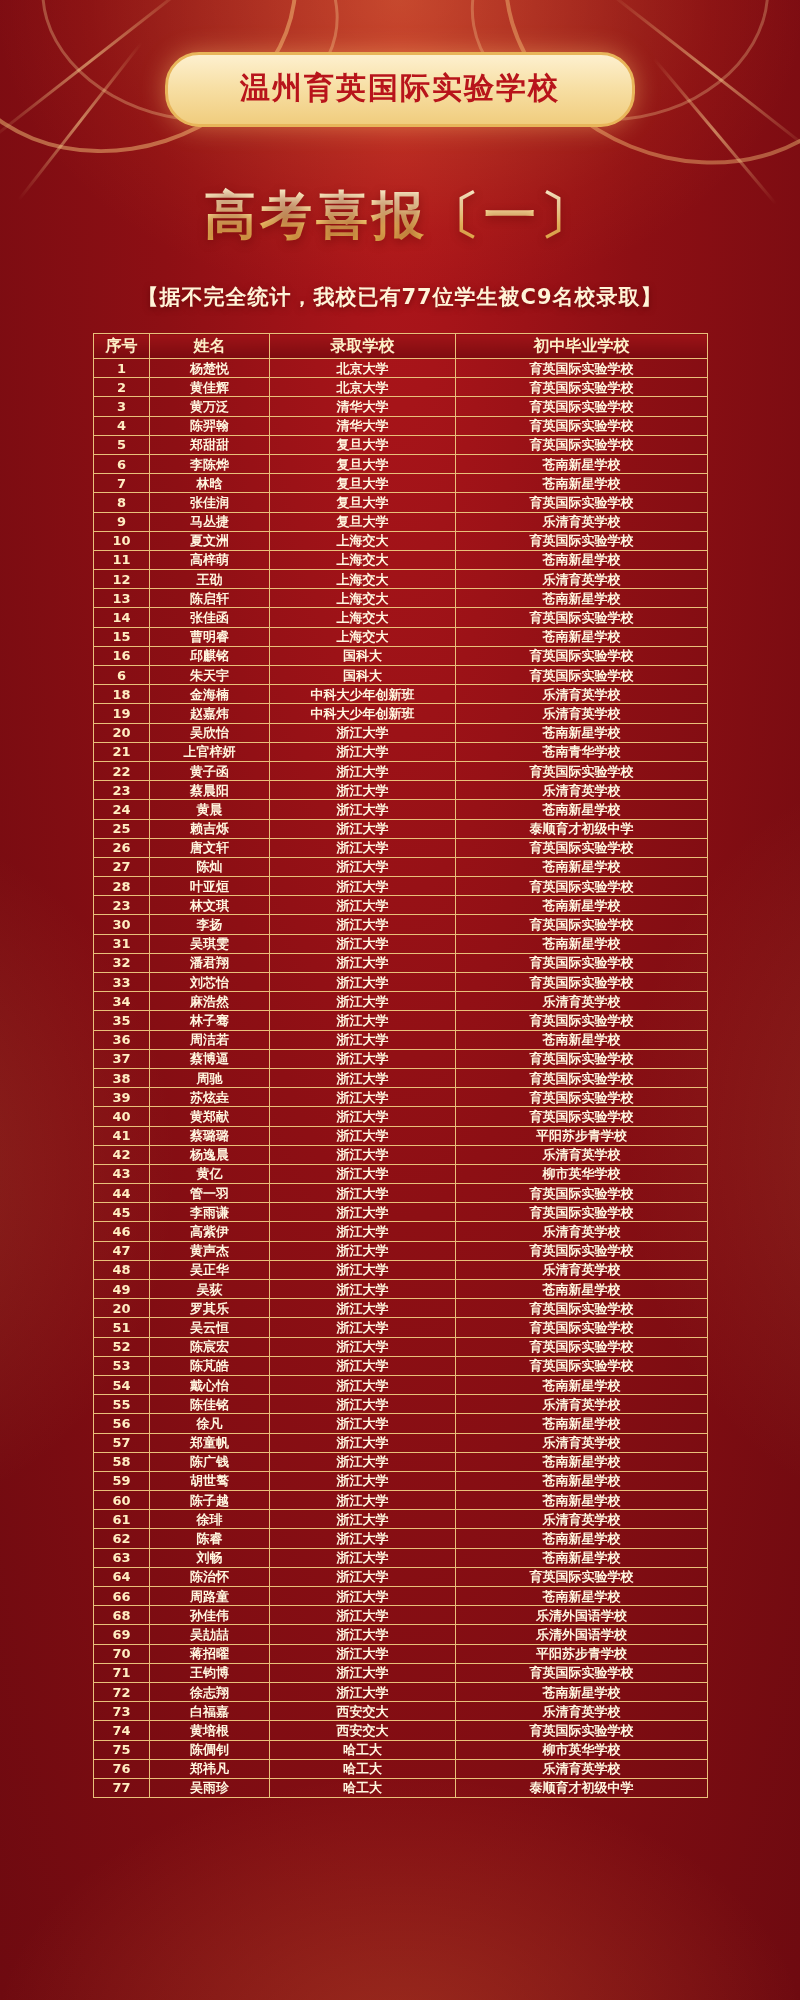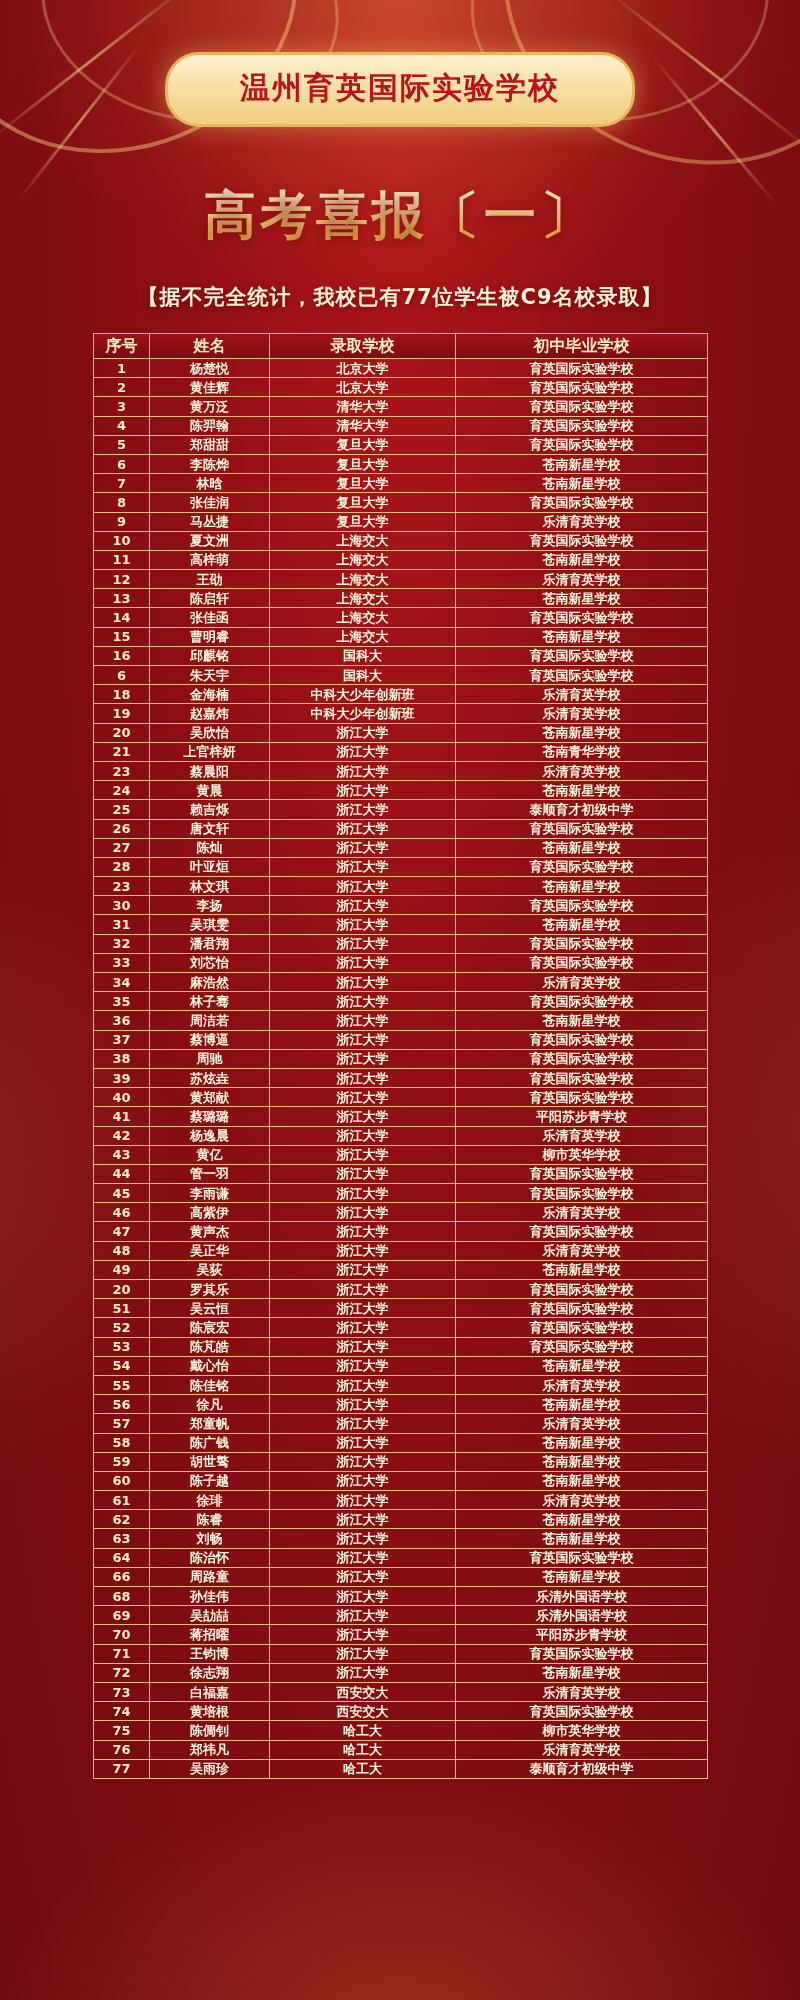--- a/index.html
+++ b/index.html
@@ -268,20 +268,26 @@
           <td class="">浙江大学</td>
           <td class="">苍南新星学校</td>
         </tr>
         <tr>
           <td class="col-idx">21</td>
           <td class="">上官梓妍</td>
           <td class="">浙江大学</td>
           <td class="">苍南青华学校</td>
         </tr>
         <tr>
+          <td class="col-idx">22</td>
+          <td class="">黄子函</td>
+          <td class="">浙江大学</td>
+          <td class="">育英国际实验学校</td>
+        </tr>
+        <tr>
           <td class="col-idx">23</td>
           <td class="">蔡晨阳</td>
           <td class="">浙江大学</td>
           <td class="">乐清育英学校</td>
         </tr>
         <tr>
           <td class="col-idx">24</td>
           <td class="">黄晨</td>
           <td class="">浙江大学</td>
           <td class="">苍南新星学校</td>

